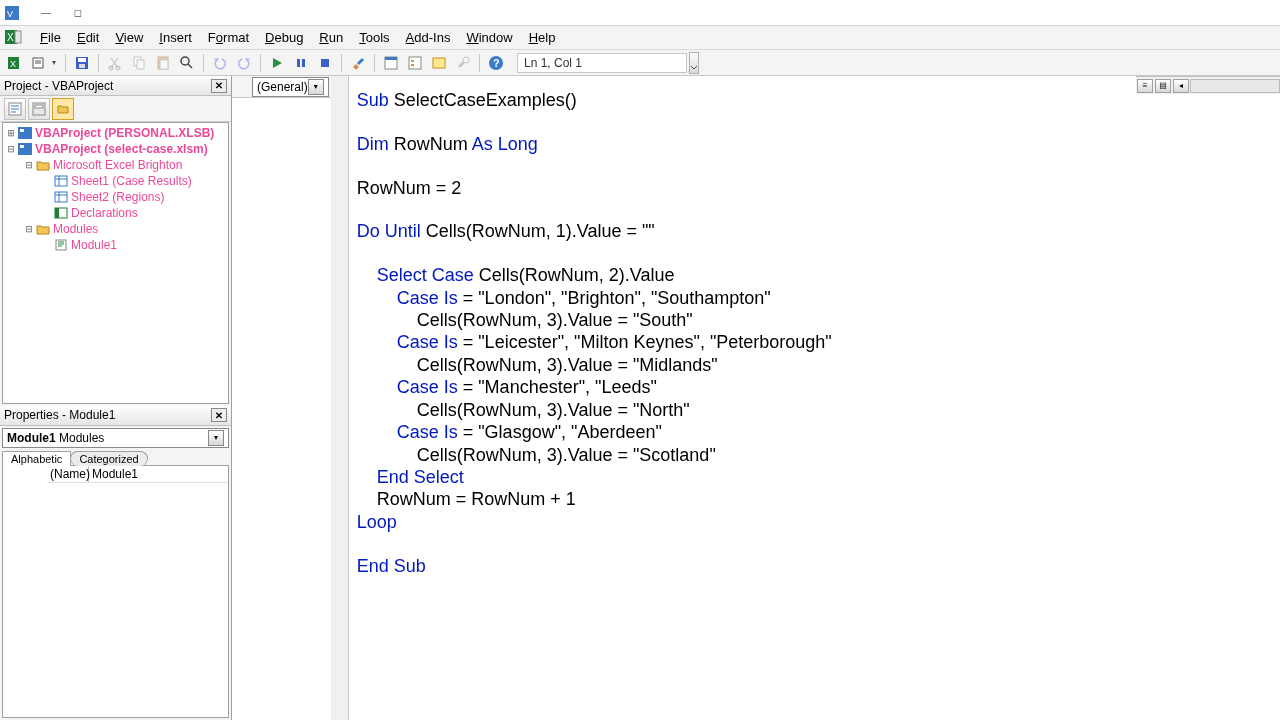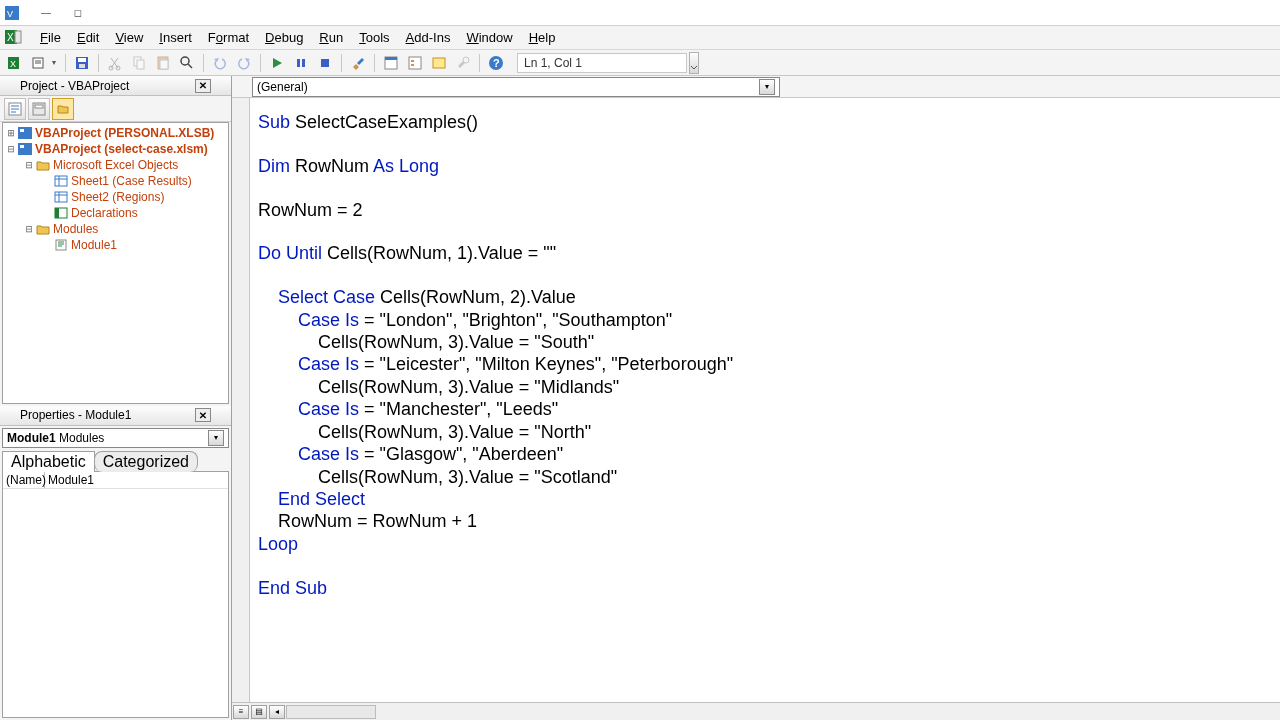--- a/index.html
+++ b/index.html
@@ -23,49 +23,49 @@
 
 .dropdown-row { height: 22px; background: #f4f4f4; display: flex; align-items: center; padding: 0 2px; gap: 6px; border-bottom: 1px solid #c8c8c8; }
 .code-dd { flex: 1; height: 20px; background: #fff; border: 1px solid #888; display: flex; align-items: center; font-size: 12px; padding: 0 4px; }
 .code-dd .dd-text { flex: 1; }
 .code-dd .dd-btn { width: 16px; height: 16px; background: linear-gradient(#fefefe,#d8d8d8); border: 1px solid #888; display: flex; align-items: center; justify-content: center; font-size: 8px; }
 
 .main-area { display: flex; height: calc(720px - 26px - 24px - 26px); }
 
 .left-panel { width: 232px; display: flex; flex-direction: column; border-right: 1px solid #a0a0a0; background: #f4f4f4; }
 
-.panel-title { height: 20px; background: linear-gradient(#fdfdfd, #e6e6e6); border-bottom: 1px solid #c0c0c0; display: flex; align-items: center; padding: 0 20px; font-size: 12px; }
+.panel-title { height: 20px; background: linear-gradient(#fdfdfd, #e6e6e6); border-bottom: 1px solid #c0c0c0; display: flex; align-items: center; padding: 0 4px; font-size: 12px; }
 .panel-title .txt { flex: 1; }
 .panel-title .close-x { width: 16px; height: 14px; border: 1px solid #888; background: #eee; display: flex; align-items: center; justify-content: center; font-size: 10px; font-weight: bold; }
 
 .mini-toolbar { height: 26px; background: #f4f4f4; border-bottom: 1px solid #d0d0d0; display: flex; align-items: center; padding: 2px 4px; gap: 2px; }
 .mini-toolbar .mtb { width: 22px; height: 22px; border: 1px solid #c0c0c0; background: linear-gradient(#fff,#e4e4e4); display: inline-flex; align-items: center; justify-content: center; }
 .mini-toolbar .mtb.active { background: #ffe8a6; border-color: #d0a020; }
 
 .tree { flex: 1 1 40%; background: #fff; border: 1px solid #a0a0a0; margin: 0 2px 2px 2px; overflow: auto; font-size: 12px; padding: 2px 0; }
 .tree-row { display: flex; align-items: center; height: 16px; white-space: nowrap; }
 .tree-row .indent { display: inline-block; }
 .tree-row .expander { width: 12px; font-size: 9px; color: #666; text-align: center; }
 .tree-row .node-icon { width: 16px; height: 14px; display: inline-flex; align-items: center; justify-content: center; margin-right: 2px; }
 .tree-row.bold > .label { font-weight: bold; }
-.tree-row .label { color: #c2410c; }
+.tree-row .label { color: #ec4899; }
 
 .props-panel { flex: 1 1 45%; display: flex; flex-direction: column; }
 .props-dd { height: 20px; margin: 2px; border: 1px solid #888; background: #fff; display: flex; align-items: center; padding: 0 4px; font-size: 12px; }
 .props-dd .b { font-weight: bold; }
 .props-dd .dd-btn2 { margin-left: auto; width: 16px; height: 16px; background: linear-gradient(#fefefe,#d8d8d8); border: 1px solid #888; display: flex; align-items: center; justify-content: center; font-size: 8px; }
-.tab-row { display: flex; font-size: 16px; padding: 0 2px; }
+.tab-row { display: flex; font-size: 11px; padding: 0 2px; }
 .tab { border: 1px solid #a0a0a0; border-bottom: none; padding: 1px 8px; background: #fff; margin-right: -1px; position: relative; top: 1px; }
 .tab.inactive { background: #ececec; border-radius: 8px; }
-.prop-grid { flex: 1; border: 1px solid #a0a0a0; background: #fff; margin: 0 2px 2px 2px; font-size: 12px; }
+.prop-grid { flex: 1; border: 1px solid #a0a0a0; background: #fff; margin: 0 2px 2px 2px; font-size: 12px; padding-left: 44px; }
 .prop-grid-row { display: flex; border-bottom: 1px solid #e0e0e0; }
 .prop-grid-row .k { width: 42px; padding: 1px 3px; border-right: 1px solid #c0c0c0; }
 .prop-grid-row .v { padding: 1px 3px; flex: 1; }
 
-.code-panel { flex: 1; display: flex; flex-direction: column; background: #fff; position: relative; }
+.code-panel { flex: 1; display: flex; flex-direction: row; background: #fff; position: relative; }
 .code-margin { width: 18px; background: #f0f0f0; border-right: 1px solid #c8c8c8; }
 .code-container { display: flex; flex: 1; overflow: hidden; }
 .code-text { flex: 1; padding: 14px 0 8px 8px; font-family: Consolas, "Courier New", monospace; font-size: 18px; line-height: 1.19; white-space: pre; color: #000; }
 .kw { color: #0018c0; }
 
 .bottom-scroll { height: 18px; border-top: 1px solid #c0c0c0; background: #f0f0f0; display: flex; align-items: center; }
 .bottom-scroll .sbtn { width: 16px; height: 14px; border: 1px solid #a0a0a0; background: linear-gradient(#fff,#d8d8d8); display: inline-flex; align-items: center; justify-content: center; font-size: 8px; margin: 0 1px; }
 .bottom-scroll .track { height: 14px; width: 90px; background: #e8e8e8; border: 1px solid #bbb; }
 
 svg { display: block; }
@@ -284,21 +284,21 @@
         <span class="label">VBAProject (select-case.xlsm)</span>
       </div>
       <div class="tree-row">
         <span class="indent" style="width:20px"></span>
           <span class="expander">⊟</span>
         <span class="node-icon">
             <svg width="14" height="12">
               <path d="M1 3 L5 3 L6 4 L13 4 L13 11 L1 11 Z" fill="#f0c550" stroke="#b08820"></path>
             </svg>
           </span>
-        <span class="label">Microsoft Excel Objects</span>
+        <span class="label">Microsoft Excel Brighton</span>
       </div>
       <div class="tree-row">
         <span class="indent" style="width:50px"></span>
         <span class="node-icon">
             <svg width="14" height="12">
               <rect x="1" y="1" width="12" height="10" fill="#fff" stroke="#3a7ac8"></rect>
               <line x1="1" y1="4" x2="13" y2="4" stroke="#3a7ac8"></line>
               <line x1="5" y1="1" x2="5" y2="11" stroke="#3a7ac8"></line>
             </svg>
           </span>

